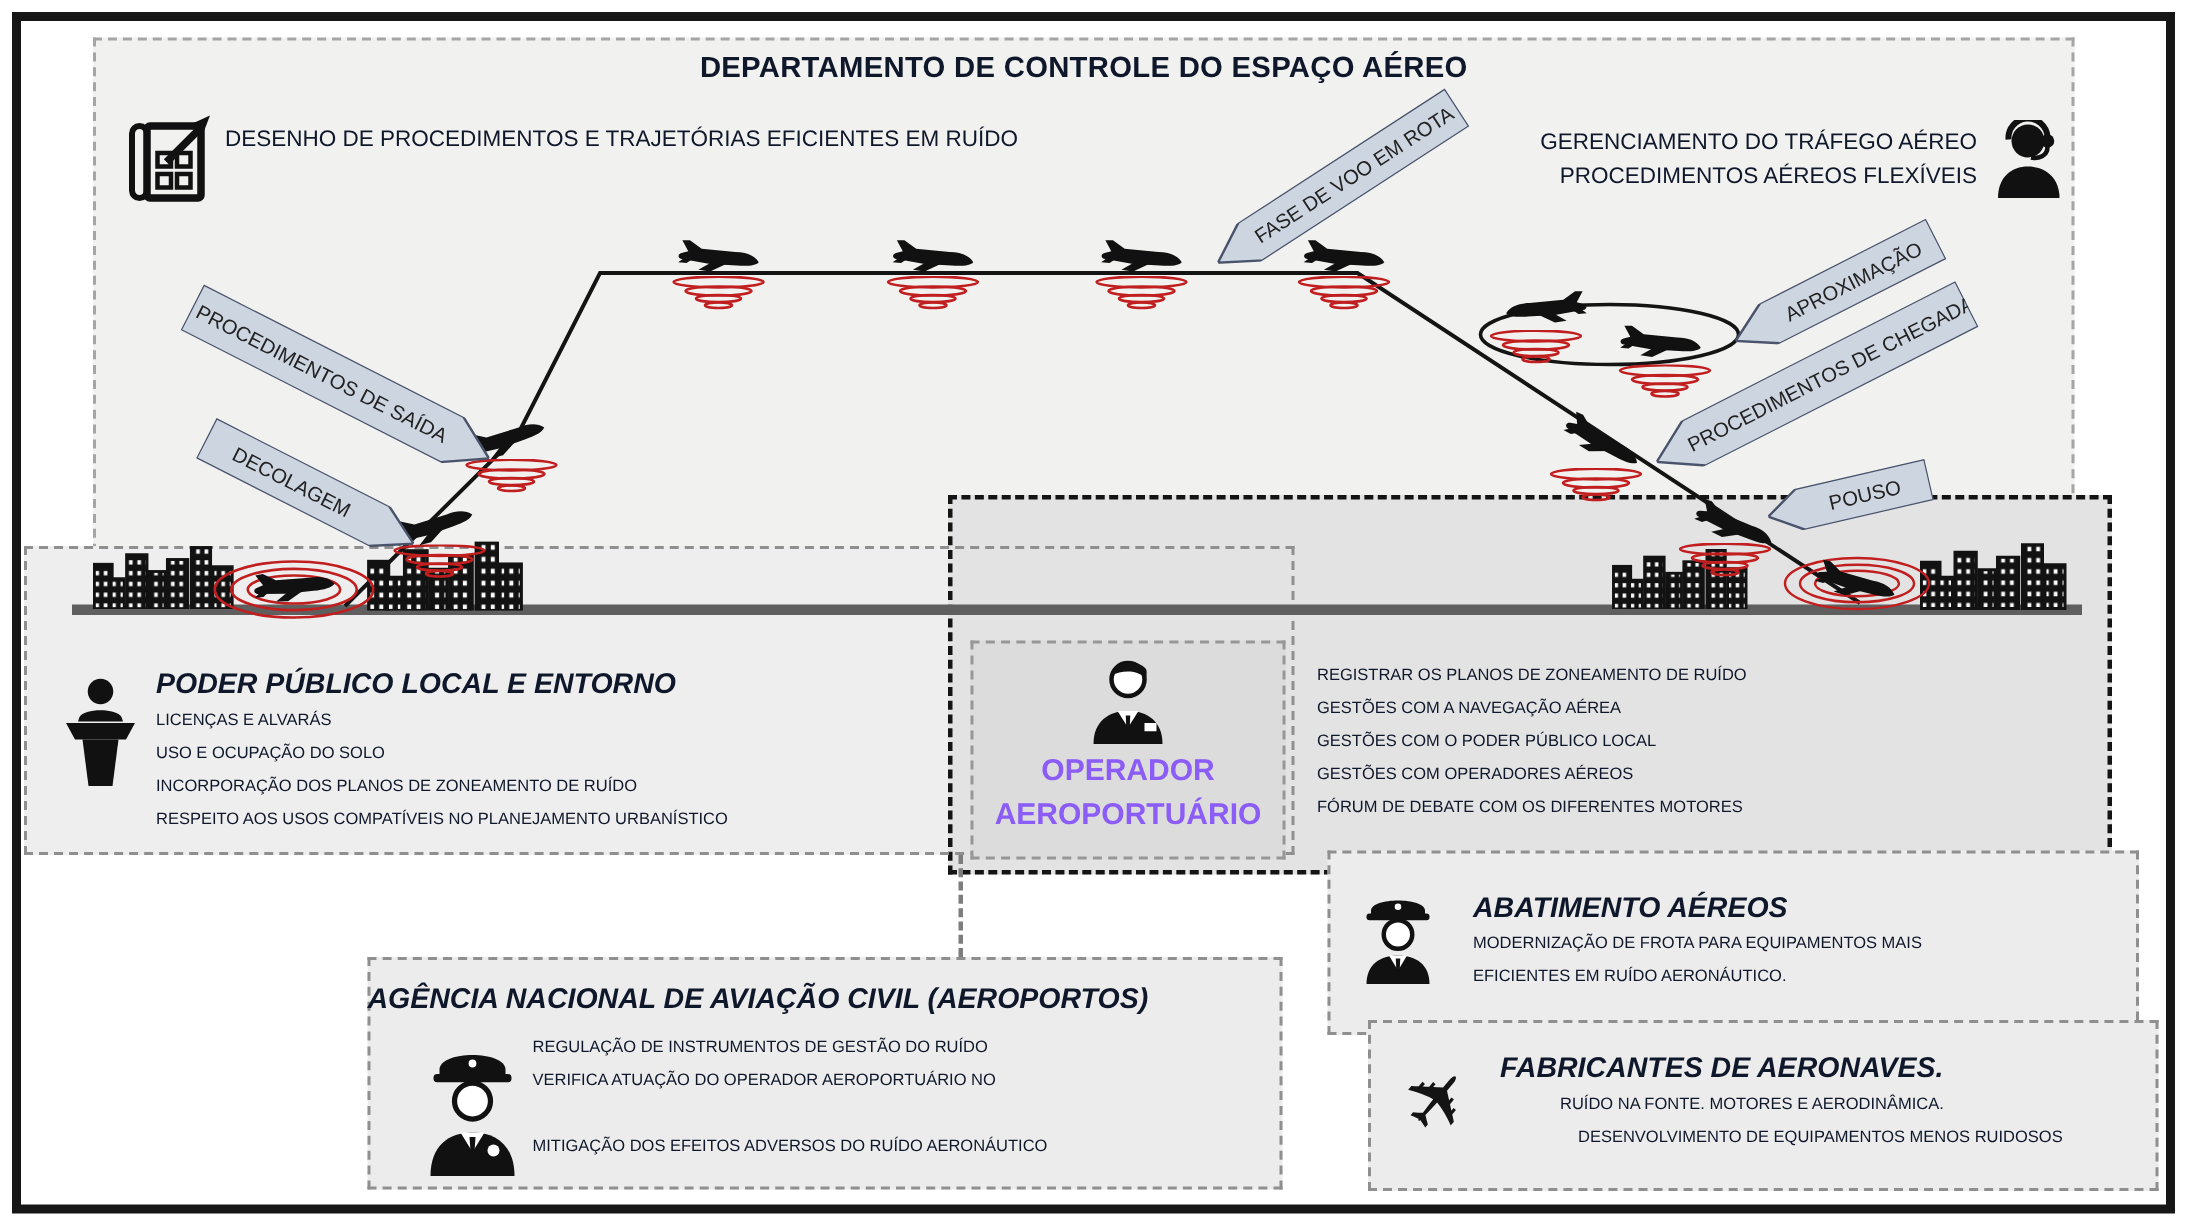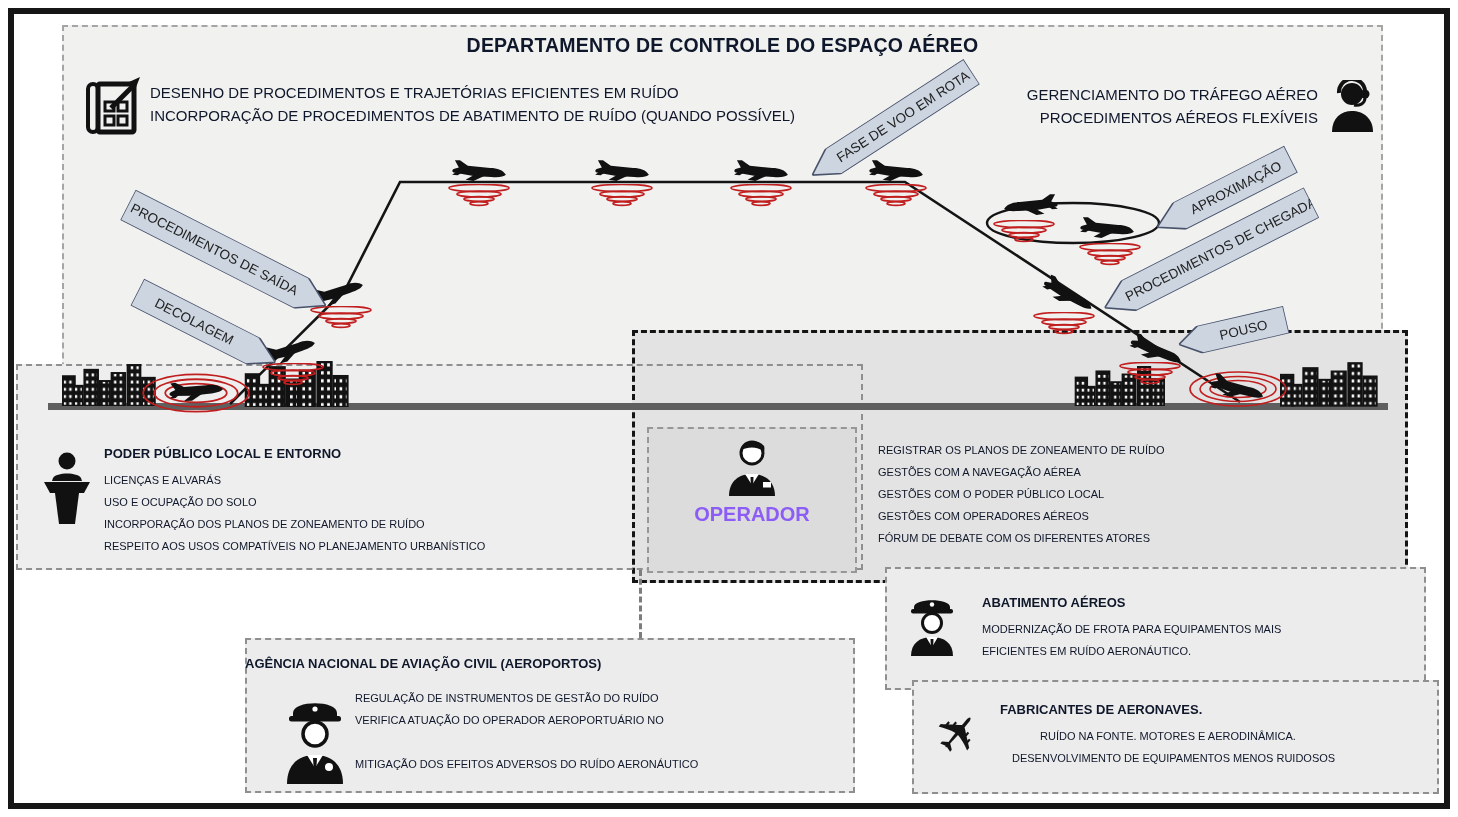--- a/index.html
+++ b/index.html
@@ -14,21 +14,21 @@
   .operadores{left:885px;top:567px;width:541px;height:123px;background:#ececec;border:2px dashed #8f8f8f;}
   .fabricantes{left:912px;top:680px;width:527px;height:114px;background:#ececec;border:2px dashed #8f8f8f;}
   .inneroperador{left:647px;top:427px;width:210px;height:146px;background:#dcdcdc;border:2px dashed #979797;}
   .connector{position:absolute;left:639px;top:570px;height:68px;width:0;border-left:3px dashed #7d7d7d;}
   .groundline{position:absolute;left:48px;top:403px;width:1340px;height:7px;background:#5f5f5f;}
   .layer{position:absolute;left:0;top:0;width:1458px;height:817px;pointer-events:none;}
   .t{position:absolute;white-space:nowrap;color:#0f172a;}
   .body15{font-size:15px;}
   .body14{font-size:11px;}
   .title-main{font-size:19.5px;font-weight:700;letter-spacing:.2px;}
-  .title-sec{font-size:13px;font-weight:700;}
+  .title-sec{font-size:19px;font-weight:700;font-style:italic;}
   .banner{position:absolute;transform-origin:50% 50%;}
   .banner text{font-size:13.5px;fill:#222;}
   .banner polygon{fill:#cdd5e0;stroke:#49536b;stroke-width:1.6;}
   .icon{position:absolute;}
   .planeglyph{position:absolute;font-size:54px;color:#141414;transform:rotate(-50deg);}
   .oplabel{position:absolute;left:647px;width:210px;text-align:center;font-weight:700;font-size:20px;color:#8b5cf6;}
 </style>
 </head>
 <body>
 
@@ -172,21 +172,20 @@
     <rect x="4" y="8" width="10" height="48" rx="5" fill="none" stroke="#111" stroke-width="4"></rect>
     <rect x="14" y="8" width="36" height="48" rx="2" fill="none" stroke="#111" stroke-width="5"></rect>
     <rect x="21" y="26" width="9" height="9" fill="none" stroke="#111" stroke-width="3"></rect>
     <rect x="34" y="26" width="9" height="9" fill="none" stroke="#111" stroke-width="3"></rect>
     <rect x="21" y="40" width="9" height="9" fill="none" stroke="#111" stroke-width="3"></rect>
     <rect x="34" y="40" width="9" height="9" fill="none" stroke="#111" stroke-width="3"></rect>
     <path d="M27 32 L49 10" stroke="#111" stroke-width="5"></path>
     <path d="M45 6 L56 1 L51 14 Z" fill="#111"></path>
   </svg>
   <div class="t body15" style="left:150px;top:84px">DESENHO DE PROCEDIMENTOS E TRAJETÓRIAS EFICIENTES EM RUÍDO</div>
-  <div class="t body15" style="left:150px;top:107px">INCORPORAÇÃO DE PROCEDIMENTOS DE ABATIMENTO DE RUÍDO (QUANDO POSSÍVEL)</div>
 
   <div class="t body15" style="right:140px;top:86px;text-align:right">GERENCIAMENTO DO TRÁFEGO AÉREO</div>
   <div class="t body15" style="right:140px;top:109px;text-align:right">PROCEDIMENTOS AÉREOS FLEXÍVEIS</div>
   <svg class="icon" style="left:1330px;top:80px" width="44" height="52" viewBox="0 0 44 52">
     <circle cx="22" cy="14" r="11" fill="#111"></circle>
     <path d="M2 52 C2 38 11 31 22 31 C33 31 43 38 43 52 Z" fill="#111"></path>
     <path d="M9 13 A13 13 0 0 1 35 11" fill="none" stroke="#111" stroke-width="4"></path>
     <circle cx="35" cy="14" r="4.5" fill="#111"></circle>
     <path d="M35 18 C35 24 29 26 24 25" fill="none" stroke="#111" stroke-width="3"></path>
   </svg>
@@ -205,26 +204,27 @@
 
   <svg class="icon" style="left:726px;top:438px" width="52" height="58" viewBox="0 0 52 58">
     <circle cx="26" cy="15" r="11" fill="#fff" stroke="#111" stroke-width="3"></circle>
     <path d="M15 12 C15 3 31 0 38 8 C39 10 38 14 38 14 C31 8 22 9 15 12 Z" fill="#111"></path>
     <path d="M3 58 C3 43 13 36 26 36 C39 36 49 43 49 58 Z" fill="#111"></path>
     <path d="M19 36 L33 36 L26 47 Z" fill="#fff"></path>
     <path d="M24.5 39 L27.5 39 L27 52 L25 52 Z" fill="#111"></path>
     <rect x="37" y="44" width="8" height="5.5" fill="#fff"></rect>
   </svg>
   <div class="oplabel" style="top:503px">OPERADOR</div>
+  <div class="oplabel" style="top:532px">AEROPORTUÁRIO</div>
 
   <div class="t body14" style="left:878px;top:444px">REGISTRAR OS PLANOS DE ZONEAMENTO DE RUÍDO</div>
   <div class="t body14" style="left:878px;top:466px">GESTÕES COM A NAVEGAÇÃO AÉREA</div>
   <div class="t body14" style="left:878px;top:488px">GESTÕES COM O PODER PÚBLICO LOCAL</div>
   <div class="t body14" style="left:878px;top:510px">GESTÕES COM OPERADORES AÉREOS</div>
-  <div class="t body14" style="left:878px;top:532px">FÓRUM DE DEBATE COM OS DIFERENTES ATORES</div>
+  <div class="t body14" style="left:878px;top:532px">FÓRUM DE DEBATE COM OS DIFERENTES MOTORES</div>
 
   <svg class="icon" style="left:908px;top:594px" width="48" height="62" viewBox="0 0 48 62">
     <path d="M6 13 C6 4 42 4 42 13 L42 16 L6 16 Z" fill="#111"></path>
     <rect x="3" y="15" width="42" height="4.5" rx="2" fill="#111"></rect>
     <circle cx="24" cy="10.5" r="2.2" fill="#fff"></circle>
     <circle cx="24" cy="29" r="9.5" fill="#fff" stroke="#111" stroke-width="3"></circle>
     <path d="M3 62 C3 49 12 43 24 43 C36 43 45 49 45 62 Z" fill="#111"></path>
     <path d="M18 43 L30 43 L24 53 Z" fill="#fff"></path>
     <path d="M22.5 45 L25.5 45 L25 56 L23 56 Z" fill="#111"></path>
   </svg>
@@ -243,15 +243,15 @@
     <path d="M30 62 L34 62 L33 77 L31 77 Z" fill="#111"></path>
     <circle cx="46" cy="71" r="4" fill="#fff"></circle>
   </svg>
   <div class="t body14" style="left:355px;top:692px">REGULAÇÃO DE INSTRUMENTOS DE GESTÃO DO RUÍDO</div>
   <div class="t body14" style="left:355px;top:714px">VERIFICA ATUAÇÃO DO OPERADOR AEROPORTUÁRIO NO</div>
   <div class="t body14" style="left:355px;top:758px">MITIGAÇÃO DOS EFEITOS ADVERSOS DO RUÍDO AERONÁUTICO</div>
 
   <div class="planeglyph" style="left:936px;top:702px">✈</div>
   <div class="t title-sec" style="left:1000px;top:702px">FABRICANTES DE AERONAVES.</div>
   <div class="t body14" style="left:1040px;top:730px">RUÍDO NA FONTE. MOTORES E AERODINÂMICA.</div>
-  <div class="t body14" style="left:1012px;top:752px">DESENVOLVIMENTO DE EQUIPAMENTOS MENOS RUIDOSOS</div>
+  <div class="t body14" style="left:1052px;top:752px">DESENVOLVIMENTO DE EQUIPAMENTOS MENOS RUIDOSOS</div>
 
 </div>
 
 </body></html>

